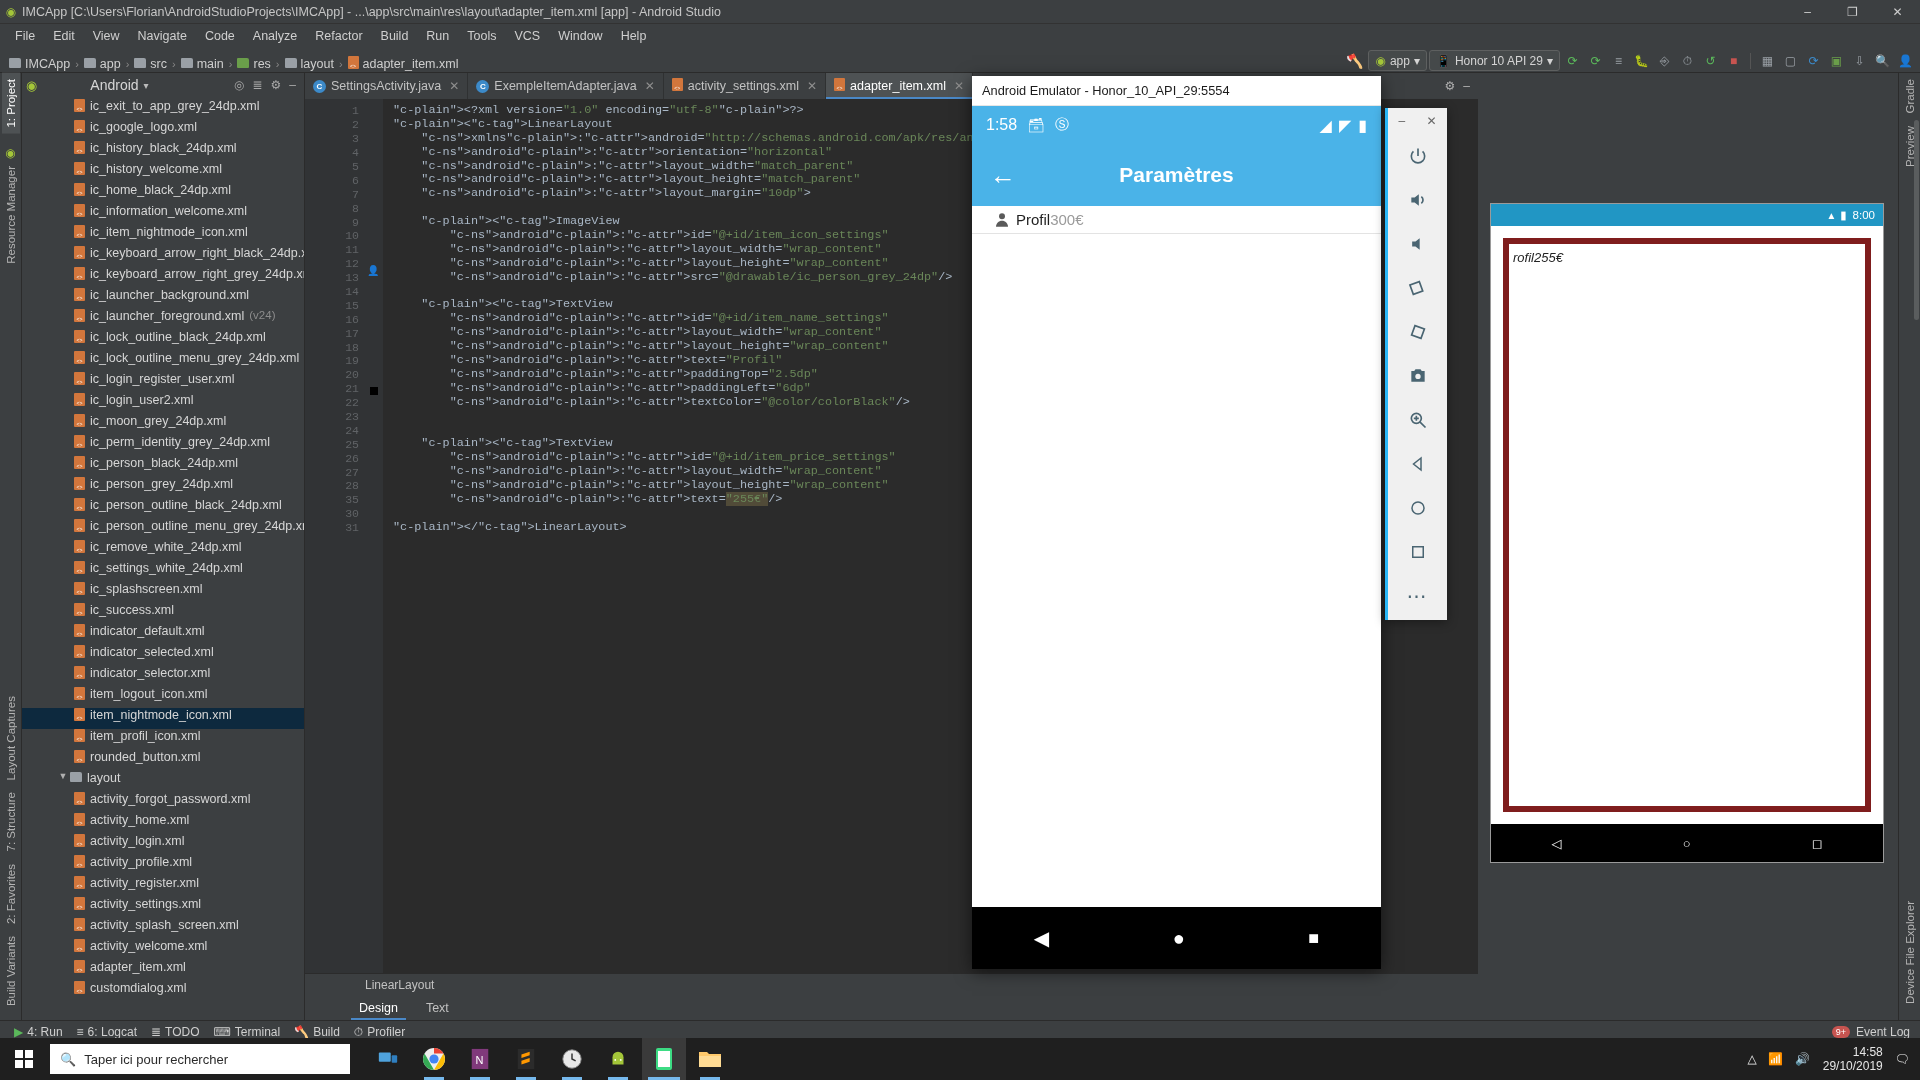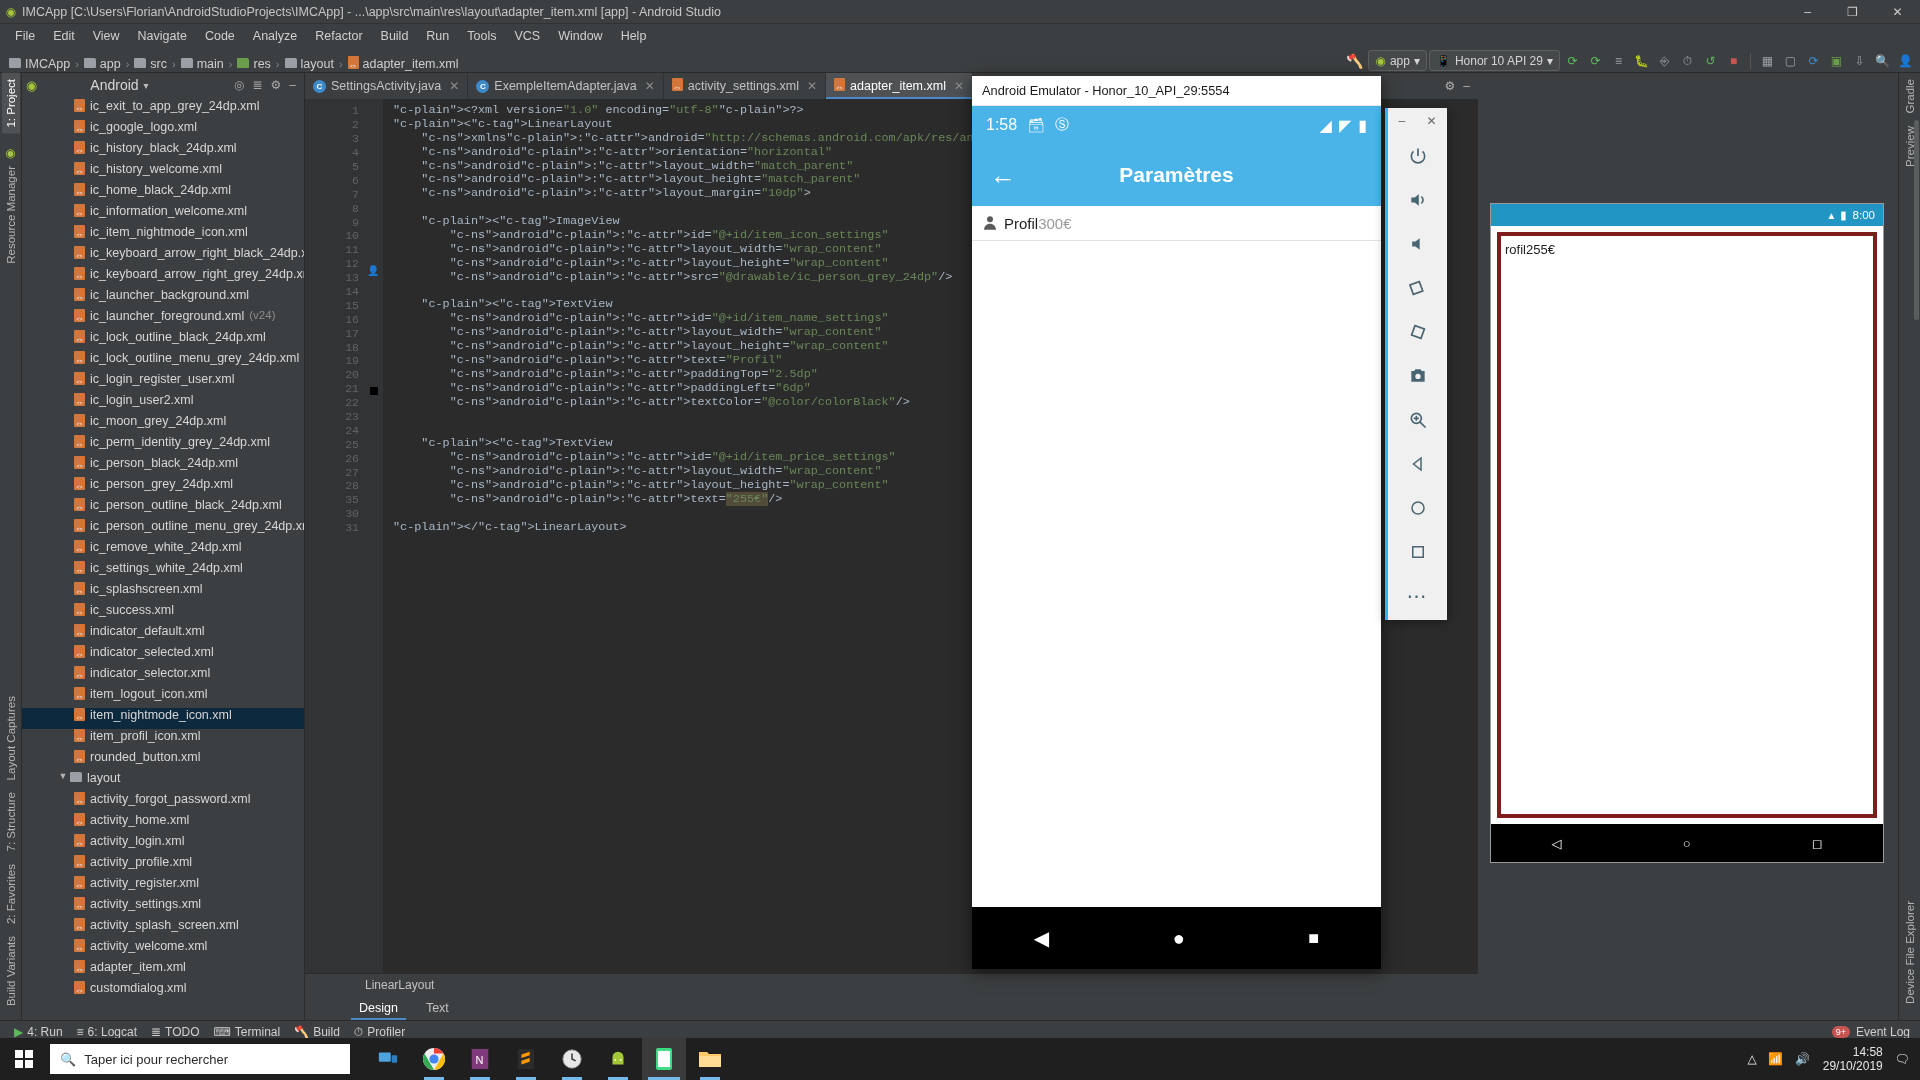--- a/index.html
+++ b/index.html
@@ -135,21 +135,21 @@
   #preview-pane { width: 420px; background: #3c3f41; position: relative; flex: none; }
   #device-frame {
     position: absolute; left: 12px; top: 130px; width: 394px; height: 660px; background: #ffffff;
     border: 1px solid #9a9a9a;
   }
   #device-status {
     height: 22px; background: #2196c4; display: flex; align-items: center; justify-content: flex-end;
     padding-right: 8px; gap: 6px; color: #fff; font-size: 11.5px;
   }
   #device-body { position: absolute; top: 22px; left: 0; right: 0; bottom: 38px; background: #fff;
-     border: 4px solid #7f1d1d; margin: 6px; }
+     border: 6px solid #7f1d1d; margin: 12px; font-style: italic; }
   #device-body .row { font-size: 13px; color: #222; padding: 6px 4px; }
   #device-nav { position: absolute; bottom: 0; left: 0; right: 0; height: 38px; background: #000;
     display: flex; align-items: center; justify-content: space-around; color: #fff; }
 
   
   #emulator {
     position: absolute; left: 972px; top: 76px; width: 409px; height: 893px;
     background: #ffffff; box-shadow: 0 3px 16px rgba(0,0,0,.55); z-index: 50;
   }
   #emu-title {
@@ -160,22 +160,22 @@
     height: 38px; background: #4ab3e8; display: flex; align-items: center; padding: 0 14px; gap: 10px;
     color: #ffffff; font-size: 16px;
   }
   #emu-status .right { margin-left: auto; display: flex; align-items: center; gap: 7px; }
   #emu-appbar {
     height: 62px; background: #4ab3e8; display: flex; align-items: center; color: #fff; position: relative;
   }
   #emu-appbar .back { font-size: 26px; padding: 0 18px; line-height: 1; }
   #emu-appbar .title { font-size: 21px; font-weight: bold; position: absolute; left: 0; right: 0; text-align: center; pointer-events: none;}
   .emu-row {
-    height: 35px; display: flex; align-items: center; gap: 0; border-bottom: 1px solid #e3e3e3;
-    padding-left: 4px; background: #fff;
+    height: 28px; display: flex; align-items: center; gap: 0; border-bottom: 1px solid #e3e3e3;
+    padding-left: 16px; background: #fff;
   }
   .emu-row .ico { width: 28px; display: flex; align-items: center; justify-content: center; color: #5a5a5a; }
   .emu-row .nm { font-size: 15px; color: #1f1f1f; }
   .emu-row .pr { font-size: 15px; color: #9a9a9a; }
   #emu-screen { background: #fff; position: absolute; top: 130px; left:0; right:0; bottom: 62px; }
   #emu-navbar {
     position: absolute; bottom: 0; left: 0; right: 0; height: 62px; background: #000;
     display: flex; align-items: center; justify-content: space-around; color: #fff;
   }
 

